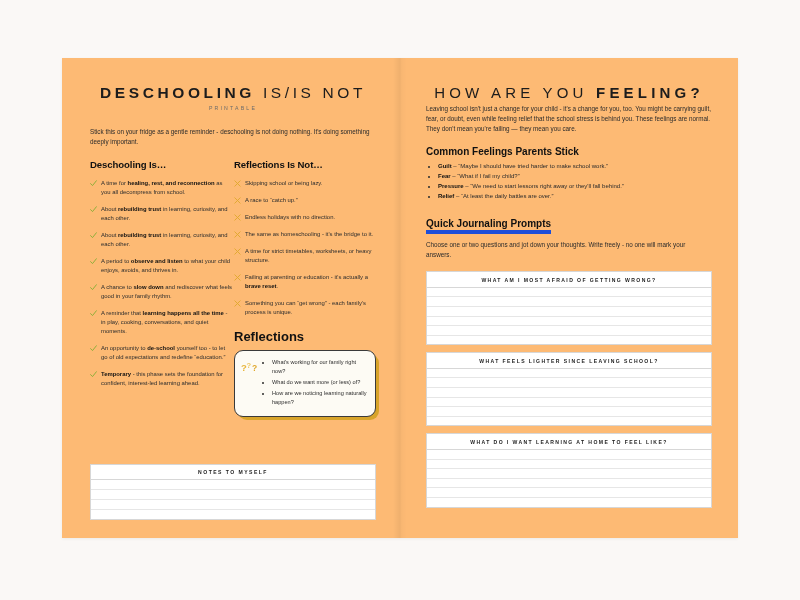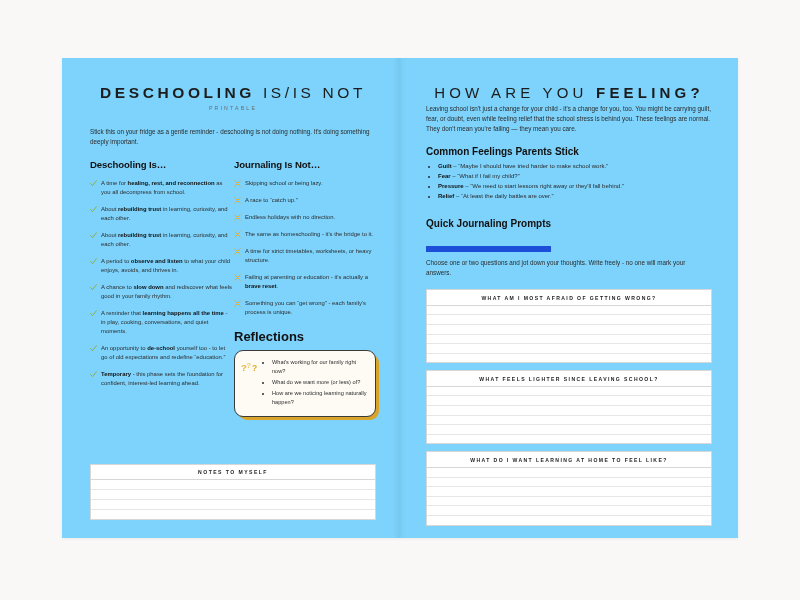--- a/index.html
+++ b/index.html
@@ -14,21 +14,21 @@
     position:absolute;
     left:62px; top:58px;
     width:676px; height:480px;
     display:flex;
     background:#ffffff;
     box-shadow:0 1px 3px rgba(0,0,0,0.06);
   }
   .page{
     width:50%;
     height:100%;
-    background:#7dd3fc;
+    background:#fdba74;
     box-sizing:border-box;
     position:relative;
   }
   .page.left{ padding:26px 24px 10px 28px; }
   .page.right{ padding:26px 26px 10px 26px; }
   .seam{
     position:absolute;
     left:50%; top:0; width:14px; height:100%;
     transform:translateX(-50%);
     background:linear-gradient(to right,rgba(0,0,0,0.0) 0%,rgba(0,0,0,0.045) 38%,rgba(0,0,0,0.055) 50%,rgba(0,0,0,0.02) 62%,rgba(0,0,0,0) 100%);
@@ -152,22 +152,22 @@
 
   
   .sec-head{
     font-size:10px;
     font-weight:700;
     color:#111;
     margin:0 0 5px 0;
   }
   .sec-head.underlined{
     display:inline-block;
-    border-bottom:6px solid #1d4ed8;
-    padding-bottom:17px;
+    border-bottom:4px solid #1d4ed8;
+    padding-bottom:1px;
     margin-bottom:6px;
   }
   ul.feelings{ list-style:disc; margin:0 0 11px 0; padding-left:12px; }
   ul.feelings li{
     font-size:6px;
     line-height:1.62;
     color:#2b2b2b;
     margin-bottom:0.5px;
   }
   ul.feelings li::marker{ font-size:5.5px; }
@@ -253,21 +253,21 @@
               <span class="mk">
                 <svg width="7" height="7" viewBox="0 0 12 12">
                   <path d="M1 6.2 L4.3 9.6 L11 1.2" stroke="#8fae3a" stroke-width="1.7" fill="none" stroke-linecap="round"></path>
                 </svg>
               </span>
               <span class="tx"><b>Temporary</b> - this phase sets the foundation for confident, interest-led learning ahead.</span>
             </li>
           </ul>
       </div>
       <div class="col">
-        <h2 class="col-head">Journaling Is Not…</h2>
+        <h2 class="col-head">Reflections Is Not…</h2>
         <ul class="ticklist" id="isnot-list">
             <li>
               <span class="mk">
                 <svg width="7" height="7" viewBox="0 0 12 12">
                   <path d="M1.4 1.4 L10.6 10.6 M10.6 1.4 L1.4 10.6" stroke="#e0a92e" stroke-width="1.6" fill="none" stroke-linecap="round"></path>
                 </svg>
               </span>
               <span class="tx">Skipping school or being lazy.</span>
             </li>
             <li>

